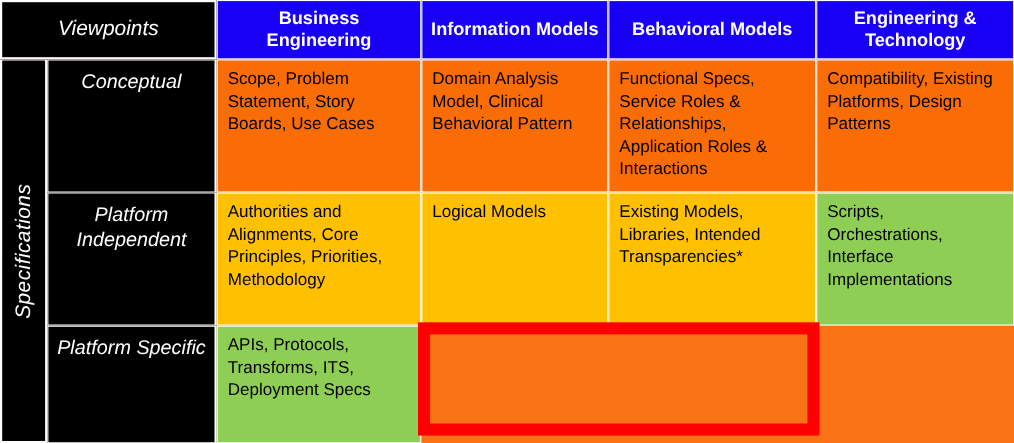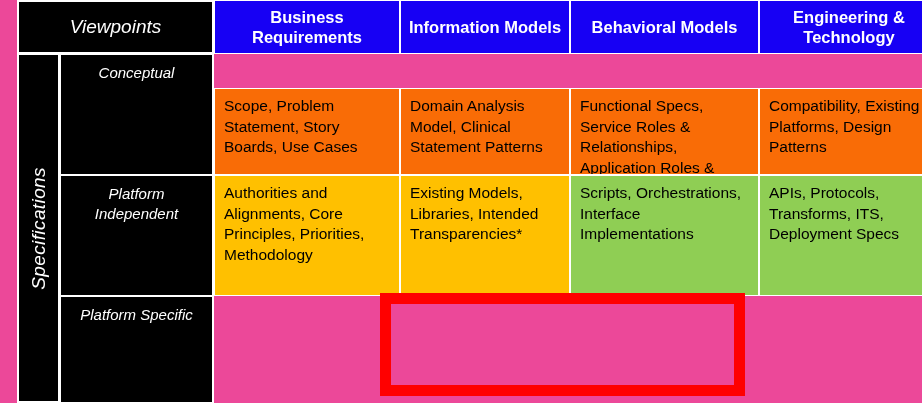--- a/index.html
+++ b/index.html
@@ -17,22 +17,21 @@
     height: 403px;
     background: #ffffff;
     overflow: hidden;
   }
   .grid {
     position: absolute;
     inset: 0;
     display: grid;
     grid-template-columns: 43px 154px 186px 170px 189px 180px;
     grid-template-rows: 54px 121px 121px 107px;
-    background: #ec4899;
-    padding-left: 17px;
+    background: #f97316;
   }
 
   
   .corner-title {
     grid-column: 1 / 3;
     grid-row: 1 / 2;
     background: #000000;
     color: #ffffff;
     display: flex;
     align-items: center;
@@ -81,40 +80,40 @@
     white-space: nowrap;
     letter-spacing: 0.4px;
   }
 
   
   .row-head {
     grid-column: 2 / 3;
     background: #000000;
     color: #ffffff;
     font-style: italic;
-    font-size: 15px;
+    font-size: 18px;
     line-height: 1.3;
     text-align: center;
     padding: 8px 6px 0 6px;
     box-sizing: border-box;
     border: 1px solid #ffffff;
     border-right: 2px solid #ffffff;
   }
 
   
   .cell {
     color: #000000;
     font-size: 15.5px;
     line-height: 1.33;
     padding: 7px 8px 4px 9px;
     box-sizing: border-box;
     border: 1px solid #ffffff;
     overflow: hidden;
   }
-  .tone-conceptual { background: #f96c06; margin-top: 34px; }
+  .tone-conceptual { background: #f96c06; }
   .tone-independent { background: #ffc000; }
   .tone-specific   { background: #8fce54; }
 
   
   .highlight-box {
     position: absolute;
     left: 380px;
     top: 293px;
     width: 365px;
     height: 103px;
@@ -124,37 +123,38 @@
   }
 </style>
 </head>
 <body>
 
 <div class="matrix">
   <div class="grid">
 
     <div class="corner-title">Viewpoints</div>
 
-    <div class="col-head">Business Requirements</div>
+    <div class="col-head">Business Engineering</div>
     <div class="col-head">Information Models</div>
     <div class="col-head">Behavioral Models</div>
     <div class="col-head">Engineering &amp; Technology</div>
 
     <div class="spine">
       <span class="spine-label">Specifications</span>
     </div>
 
     <div class="row-head" style="grid-row:2/3;">Conceptual</div>
     <div class="cell tone-conceptual">Scope, Problem Statement, Story Boards, Use Cases</div>
-    <div class="cell tone-conceptual">Domain Analysis Model, Clinical Statement Patterns</div>
+    <div class="cell tone-conceptual">Domain Analysis Model, Clinical Behavioral Pattern</div>
     <div class="cell tone-conceptual">Functional Specs, Service Roles &amp; Relationships, Application Roles &amp; Interactions</div>
     <div class="cell tone-conceptual">Compatibility, Existing Platforms, Design Patterns</div>
 
     <div class="row-head" style="grid-row:3/4;">Platform Independent</div>
     <div class="cell tone-independent">Authorities and Alignments,  Core Principles, Priorities, Methodology</div>
+    <div class="cell tone-independent">Logical Models</div>
     <div class="cell tone-independent">Existing Models, Libraries, Intended Transparencies*</div>
 
     <div class="row-head" style="grid-row:4/5;text-align:center;">Platform Specific</div>
     <div class="cell tone-specific">Scripts, Orchestrations, Interface Implementations</div>
     <div class="cell tone-specific">APIs, Protocols, Transforms, ITS, Deployment Specs</div>
 
   </div>
 
   <div class="highlight-box"></div>
 </div>

